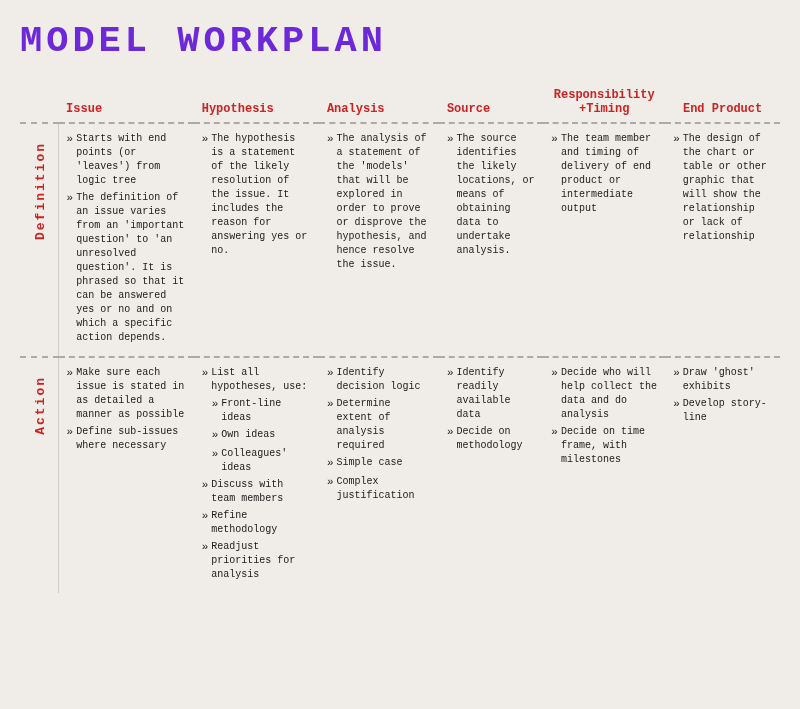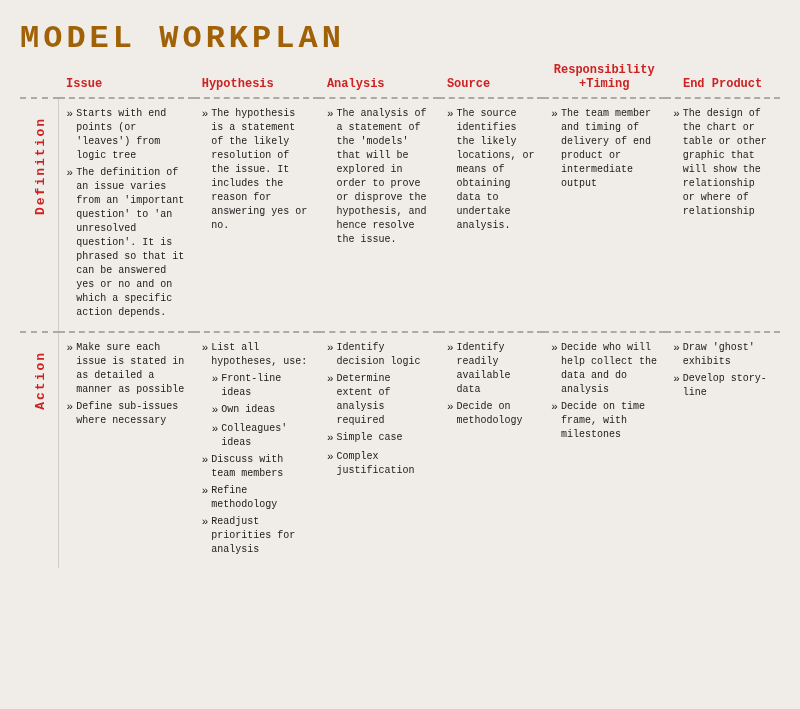--- a/index.html
+++ b/index.html
@@ -5,24 +5,25 @@
     * { box-sizing: border-box; margin: 0; padding: 0; }
     body {
       background: #f0ede8;
       font-family: 'Courier New', Courier, monospace;
       padding: 20px;
       width: 800px;
       min-height: 709px;
     }
 
     .page-title {
-      font-size: 32px;
+      font-size: 37px;
       font-weight: bold;
       letter-spacing: 4px;
-      color: #a16207;
+      color: #6d28d9;
+      margin-bottom: 20px;
       font-family: 'Courier New', Courier, monospace;
     }
 
     .workplan-table {
       width: 100%;
       border-collapse: collapse;
     }
 
     
     .header-row th {
@@ -148,21 +149,21 @@
       </td>
       <td>
         <div class="bullet-item">
           <span class="bullet">»</span>
           <span class="text">The team member and timing of delivery of end product or intermediate output</span>
         </div>
       </td>
       <td>
         <div class="bullet-item">
           <span class="bullet">»</span>
-          <span class="text">The design of the chart or table or other graphic that will show the relationship or where of relationship</span>
+          <span class="text">The design of the chart or table or other graphic that will show the relationship or lack of relationship</span>
         </div>
       </td>
     </tr>
 
     <tr class="content-row action-row">
       <td class="col-label-cell">
         <div class="row-label">Action</div>
       </td>
       <td>
         <div class="bullet-item">

